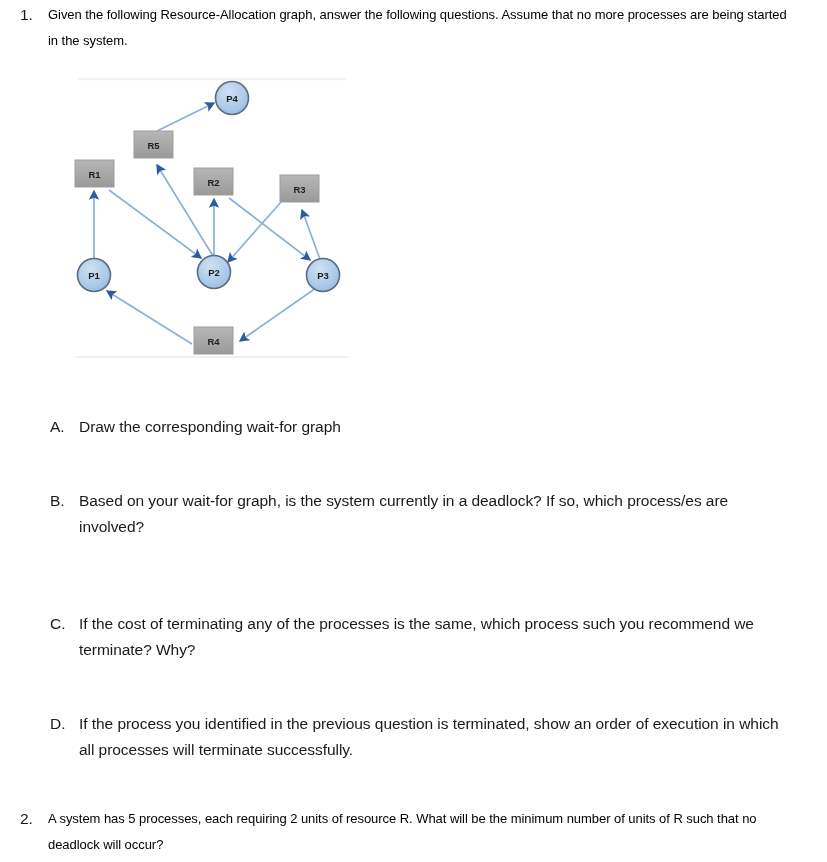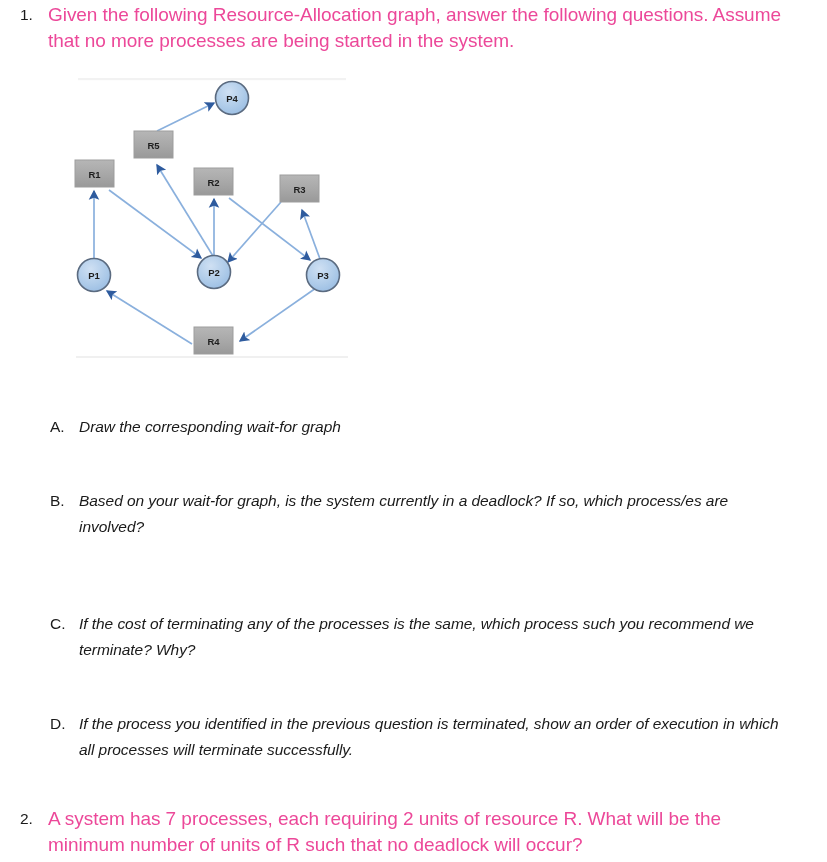--- a/index.html
+++ b/index.html
@@ -25,23 +25,23 @@
   }
   .q-num {
     width: 28px;
     flex: 0 0 28px;
     text-align: left;
     font-size: 15.5px;
     line-height: 26px;
     color: #1a1a1a;
   }
   .q-text {
-    font-size: 19px;
-    line-height: 26px;
-    color: #ec4899;
+    font-size: 13px;
+    line-height: 26px;
+    color: #000000;
     letter-spacing: -0.05px;
   }
 
   #question-1 { left: 20px;  top: 2px;  width: 790px; }
   #question-1 .q-text { width: 745px; }
 
   #question-2 { left: 20px;  top: 806px; width: 790px; }
   #question-2 .q-text { width: 745px; }
 
   
@@ -58,21 +58,20 @@
     font-size: 15.5px;
     line-height: 26px;
     color: #1a1a1a;
   }
   .sub-text {
     font-size: 15.5px;
     line-height: 26px;
     color: #1a1a1a;
     width: 712px;
     letter-spacing: -0.05px;
-    font-style: italic;
   }
   #subpart-a { top: 414px; }
   #subpart-b { top: 488px; }
   #subpart-c { top: 611px; }
   #subpart-d { top: 711px; }
 
   
   #rag-figure {
     position: absolute;
     left: 62px;
@@ -207,14 +206,14 @@
   <span class="sub-text">If the cost of terminating any of the processes is the same, which process such you recommend we terminate? Why?</span>
 </div>
 
 <div class="sub-block" id="subpart-d">
   <span class="sub-letter">D.</span>
   <span class="sub-text">If the process you identified in the previous question is terminated, show an order of execution in which all processes will terminate successfully.</span>
 </div>
 
 <div class="q-block" id="question-2">
   <span class="q-num">2.</span>
-  <span class="q-text">A system has 7 processes, each requiring 2 units of resource R. What will be the minimum number of units of R such that no deadlock will occur?</span>
+  <span class="q-text">A system has 5 processes, each requiring 2 units of resource R. What will be the minimum number of units of R such that no deadlock will occur?</span>
 </div>
 
 </body></html>

